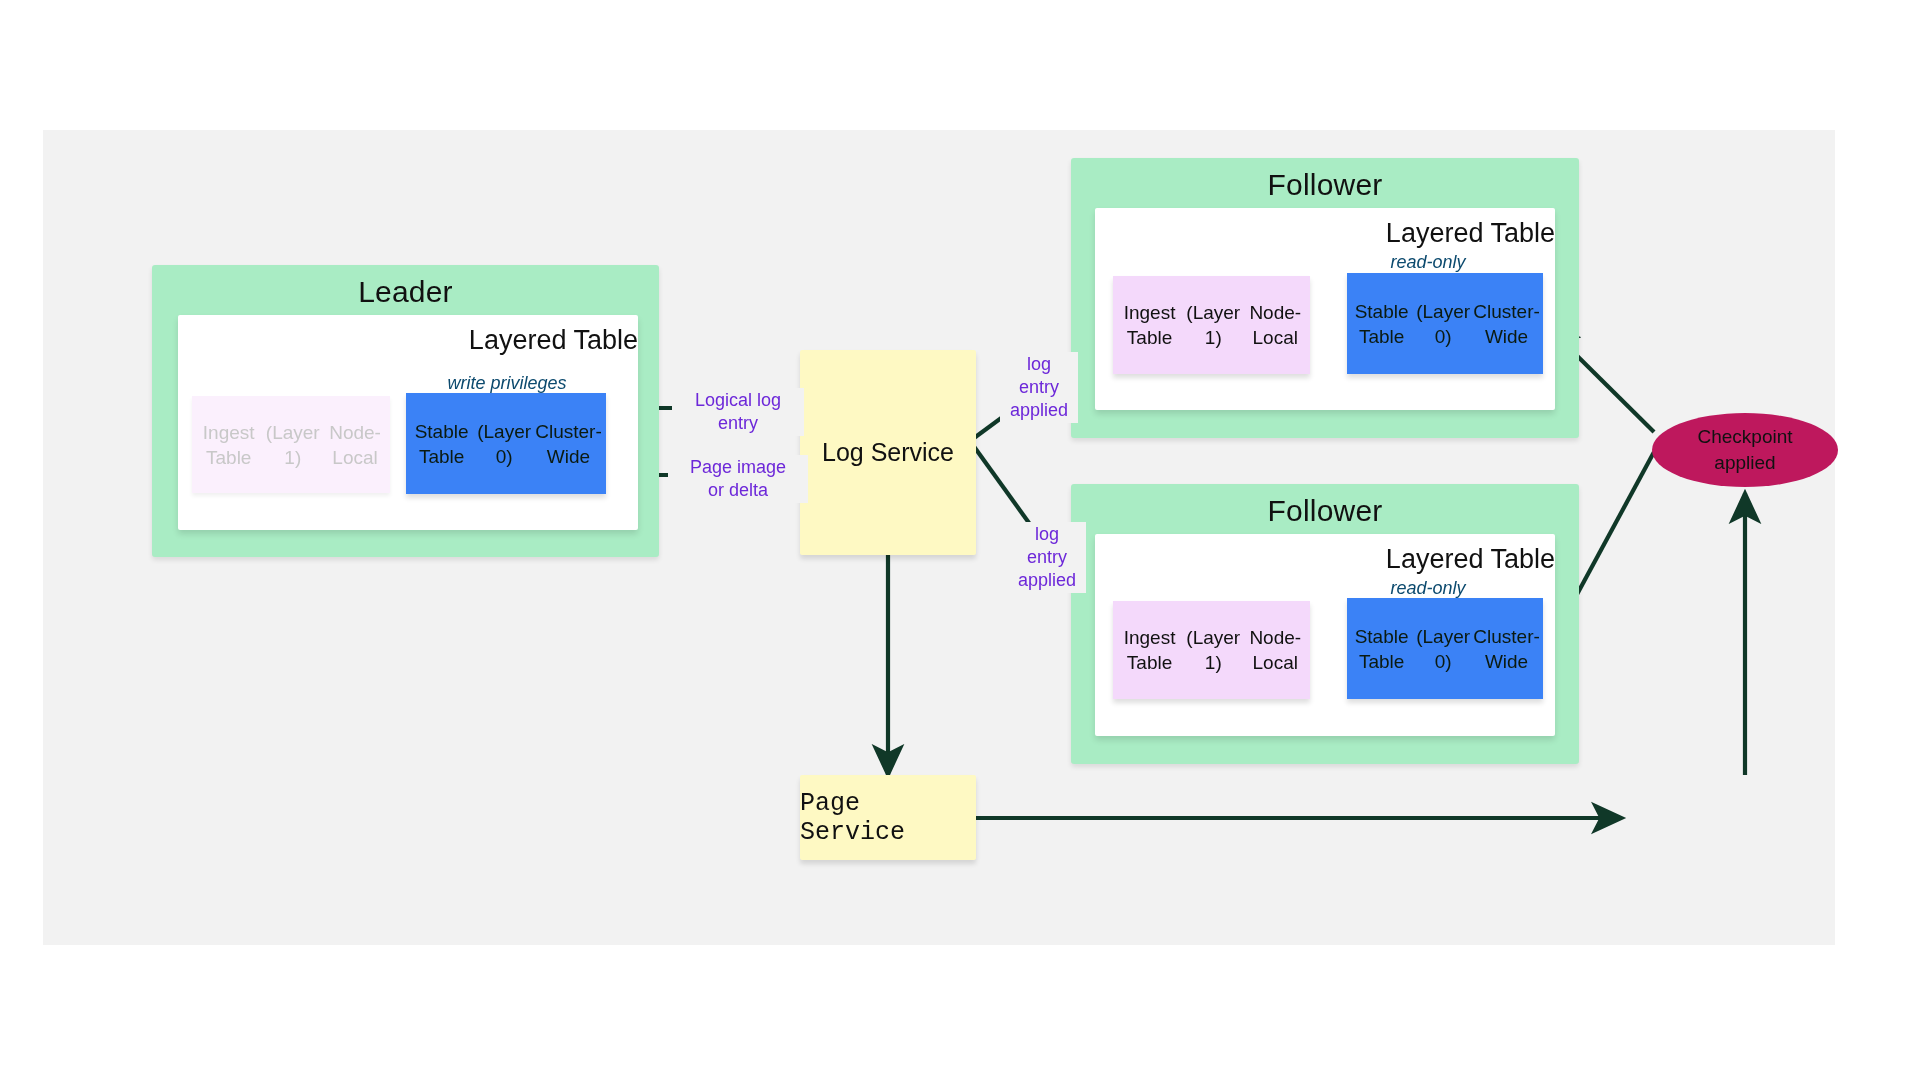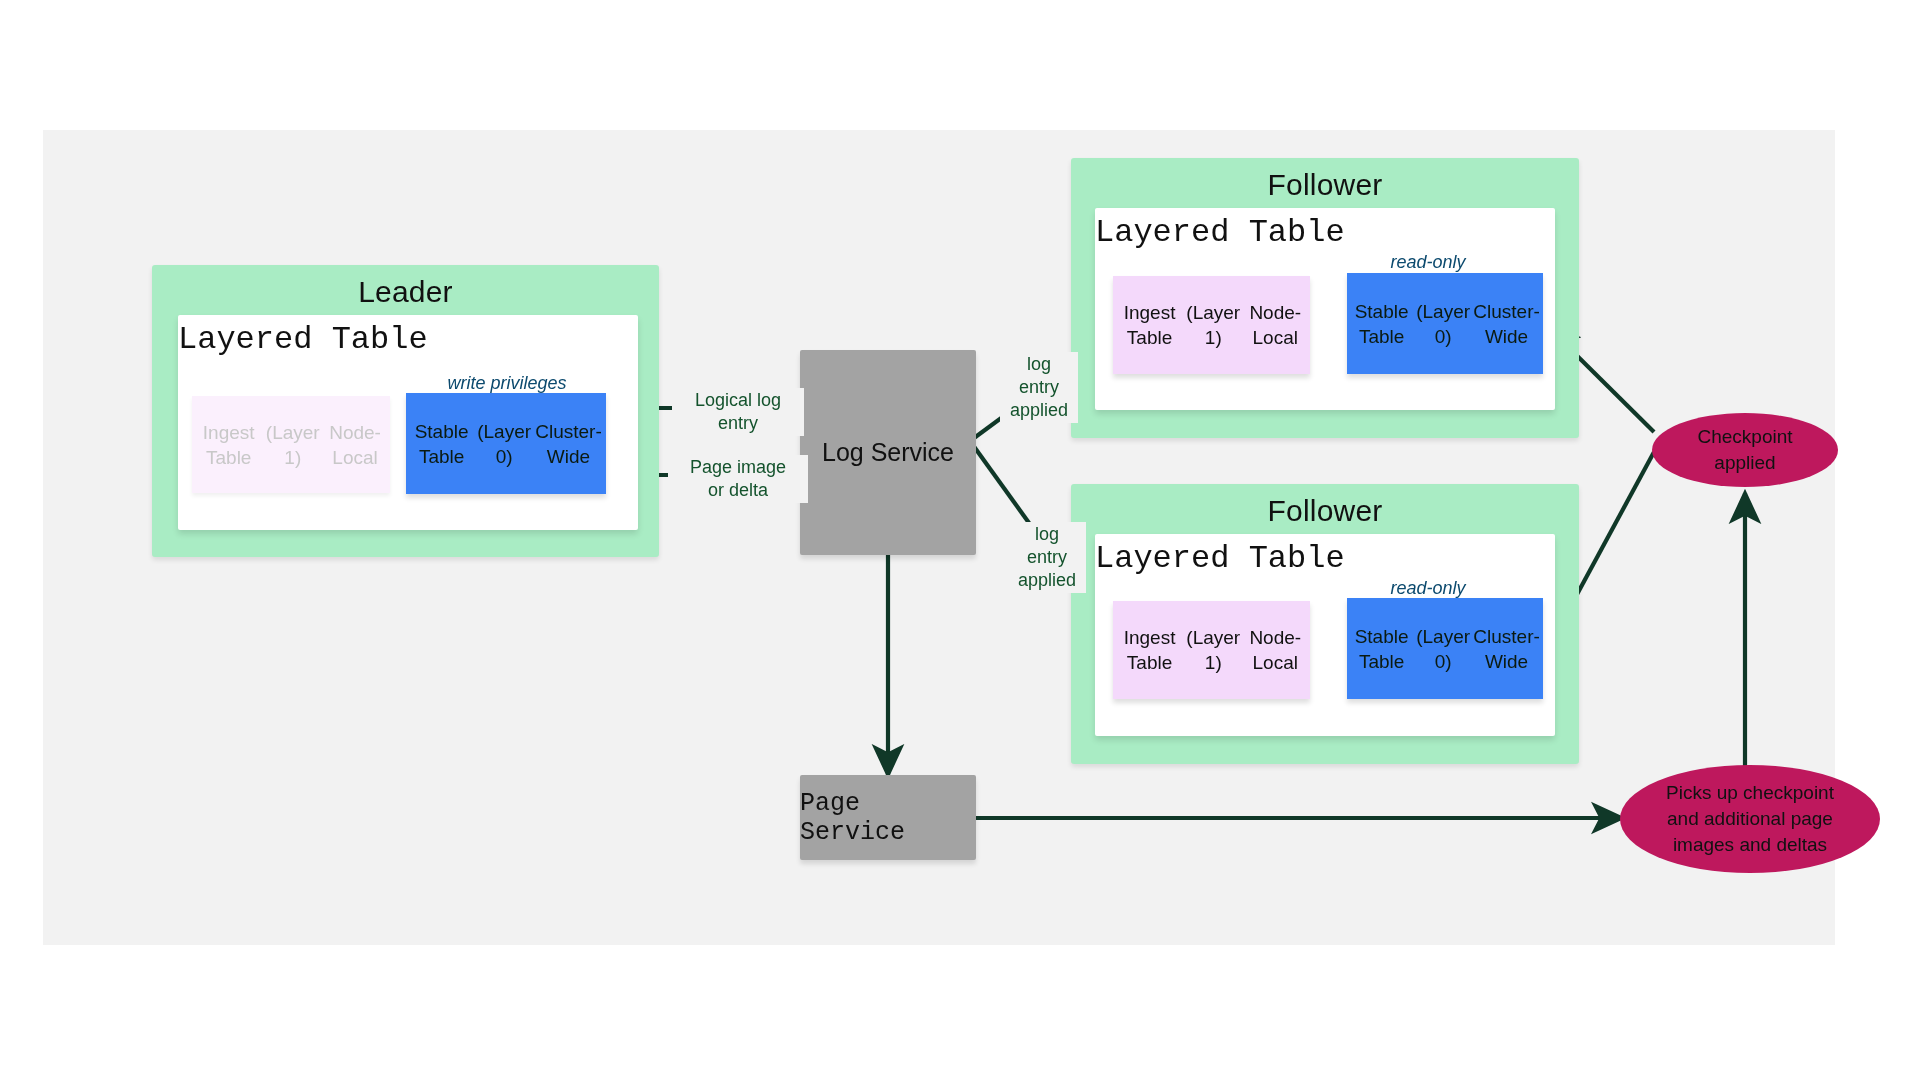--- a/index.html
+++ b/index.html
@@ -19,22 +19,22 @@
     position:absolute;left:0;right:0;top:10px;text-align:center;
     font-size:30px;color:#111;line-height:34px;letter-spacing:.2px;
   }
 
   
   .panel{
     position:absolute;background:#ffffff;border-radius:2px;
     box-shadow:0 4px 6px rgba(0,0,0,.12);
   }
   .panel-title{
-    position:absolute;left:0;right:0;top:10px;text-align:left;
-    font-size:32px;color:#111;line-height:30px;font-family:Liberation Mono, monospace;
+    position:absolute;left:0;right:0;top:10px;text-align:right;
+    font-size:27px;color:#111;line-height:30px;
   }
 
   
   .tile{
     position:absolute;box-sizing:border-box;display:flex;
     align-items:center;justify-content:center;
     font-size:19px;line-height:25px;text-align:center;color:#111;
     box-shadow:0 4px 5px rgba(0,0,0,.13);
   }
   .tile-ingest{background:#f7e6fb;}
@@ -43,35 +43,35 @@
   .tile-stable{background:#3b82f6;color:#0b1a10;}
   .tile span{display:block;}
 
   .tag{
     position:absolute;font-style:italic;font-size:18px;color:#0c4a6e;
     text-align:center;white-space:nowrap;
   }
 
   
   .service{
-    background:#a3a3a3;border-radius:2px;display:flex;align-items:center;
+    background:#fef9c3;border-radius:2px;display:flex;align-items:center;
     justify-content:center;font-size:25px;color:#111;
     box-shadow:0 4px 5px rgba(0,0,0,.12);
   }
 
   
   .ellipse{
     background:#be185d;border-radius:50%;display:flex;align-items:center;
     justify-content:center;text-align:center;font-size:19px;line-height:26px;
     color:#111;padding:0 18px;box-sizing:border-box;
   }
 
   
   .elabel{
-    position:absolute;font-size:18px;line-height:23px;color:#14532d;
+    position:absolute;font-size:18px;line-height:23px;color:#6d28d9;
     text-align:center;white-space:pre-line;
   }
   .elabel.boxed{background:#f2f2f2;padding:1px 4px;}
 </style>
 </head>
 <body>
 
 <div id="stage">
 
   <div id="canvas"></div>
@@ -168,25 +168,20 @@
     <span>Stable Table</span>
     <span>(Layer 0)</span>
     <span>Cluster-Wide</span>
   </div>
 
   <div class="node ellipse" style="left:1652px;top:413px;width:186px;height:74px;white-space:pre-line;">
     <span>Checkpoint
 applied</span>
   </div>
 
-  <div class="node ellipse" style="left:1620px;top:765px;width:260px;height:108px;white-space:pre-line;">
-    <span>Picks up checkpoint
-and additional page
-images and deltas</span>
-  </div>
 
   <div class="elabel boxed" style="left:672px;top:388px;width:124px;">Logical log
 entry</div>
 
   <div class="elabel boxed" style="left:668px;top:455px;width:132px;">Page image
 or delta</div>
 
   <div class="elabel boxed" style="left:1000px;top:352px;width:70px;">log
 entry
 applied</div>

